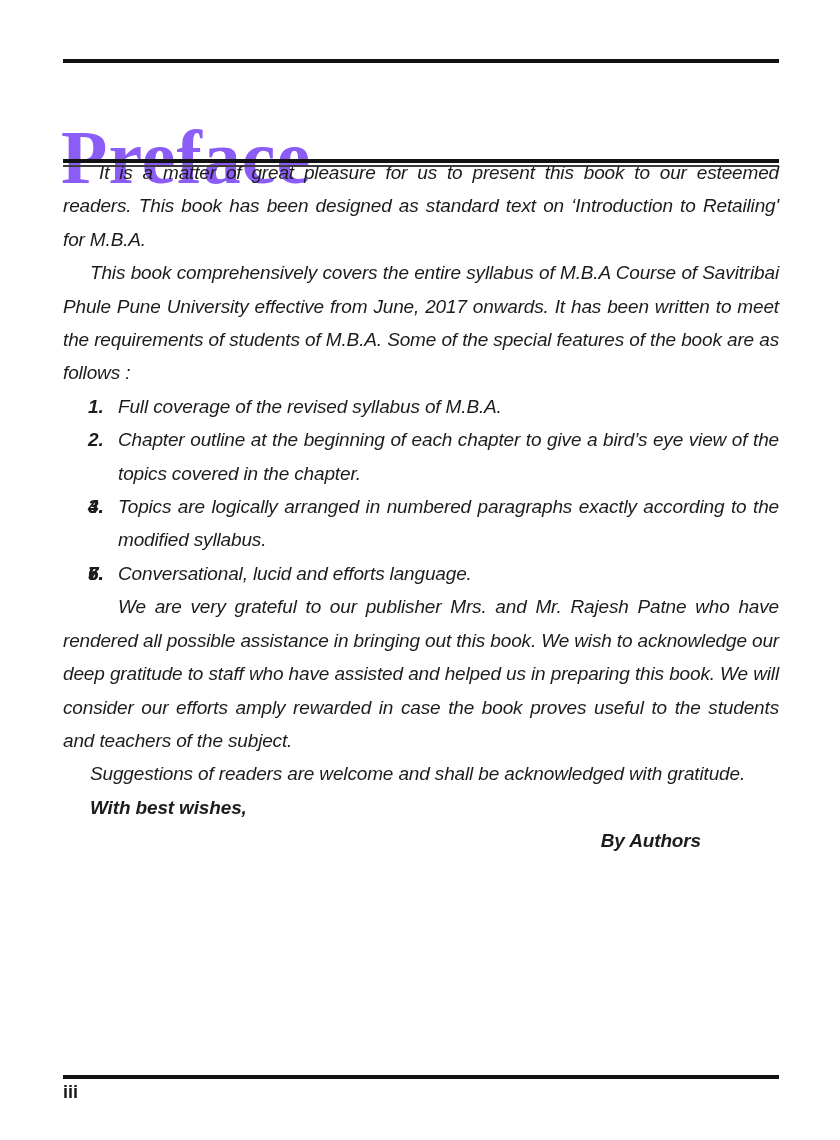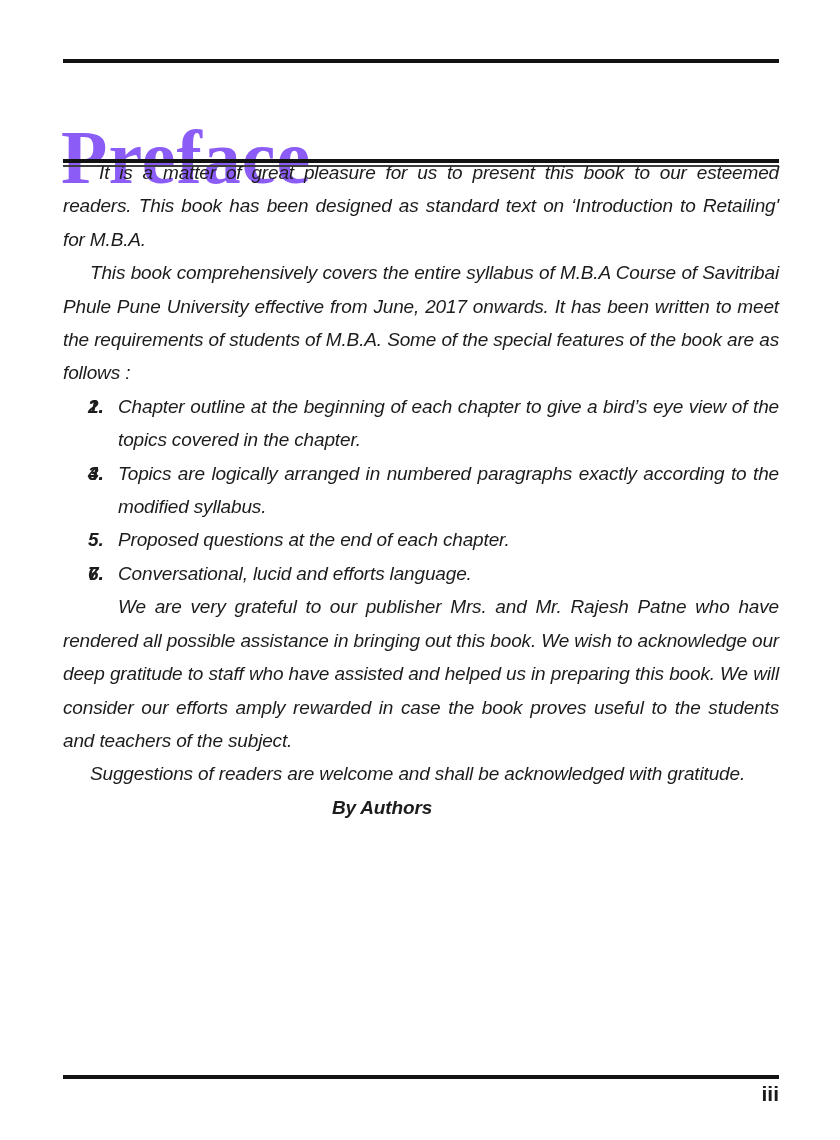--- a/index.html
+++ b/index.html
@@ -64,37 +64,37 @@
   }
   ol.features li .num {
     position: absolute;
     left: 25px;
     font-weight: bold;
   }
 
   .closing-line { font-weight: bold; }
   .signature-line {
     font-weight: bold;
-    text-align: center;
+    text-align: right;
     padding-right: 78px;
   }
 
   .footer-rule {
     position: absolute;
     left: 63px; top: 1075px;
     width: 716px; height: 4px;
     background: #121212;
   }
   .page-number {
     position: absolute;
     left: 63px; top: 1082px;
     width: 716px;
-    text-align: right;
+    text-align: left;
     font-weight: bold;
-    font-size: 21px;
+    font-size: 18px;
     color: #1a1a1a;
   }
 </style>
 </head>
 <body>
 
 <div class="rule-top"></div>
 
 <h1 class="page-title">Preface</h1>
 
@@ -103,44 +103,45 @@
   <div class="r2"></div>
 </div>
 
 <div class="body-text">
   <p class="ind36">It is a matter of great pleasure for us to present this book to our esteemed readers. This book has been designed as standard text on ‘Introduction to Retailing' for M.B.A.</p>
   <p class="ind27">This book comprehensively covers the entire syllabus of M.B.A Course of Savitribai Phule Pune University effective from June, 2017 onwards. It has been written to meet the requirements of students of M.B.A. Some of the special features of the book are as follows :</p>
 
   <ol class="features">
     <li>
       <span class="num">1.</span>
+      <span>Full coverage of the revised syllabus of M.B.A.</span>
     </li>
     <li>
       <span class="num">2.</span>
       <span>Chapter outline at the beginning of each chapter to give a bird’s eye view of the topics covered in the chapter.</span>
     </li>
     <li>
       <span class="num">3.</span>
     </li>
     <li>
       <span class="num">4.</span>
       <span>Topics are logically arranged in numbered paragraphs exactly according to the modified syllabus.</span>
     </li>
     <li>
       <span class="num">5.</span>
-      <span>Proposed questions at the end of each chapter.</span>
     </li>
     <li>
       <span class="num">6.</span>
     </li>
     <li>
       <span class="num">7.</span>
       <span>Conversational, lucid and efforts language.</span>
     </li>
   </ol>
 
   <p class="ind55">We are very grateful to our publisher Mrs. and Mr. Rajesh Patne who have rendered all possible assistance in bringing out this book. We wish to acknowledge our deep gratitude to staff who have assisted and helped us in preparing this book. We will consider our efforts amply rewarded in case the book proves useful to the students and teachers of the subject.</p>
   <p class="ind27">Suggestions of readers are welcome and shall be acknowledged with gratitude.</p>
+  <p class="ind27 closing-line">With best wishes,</p>
   <p class="signature-line">By Authors</p>
 </div>
 
 <div class="footer-rule"></div>
 <div class="page-number">iii</div>
 
 </body></html>

